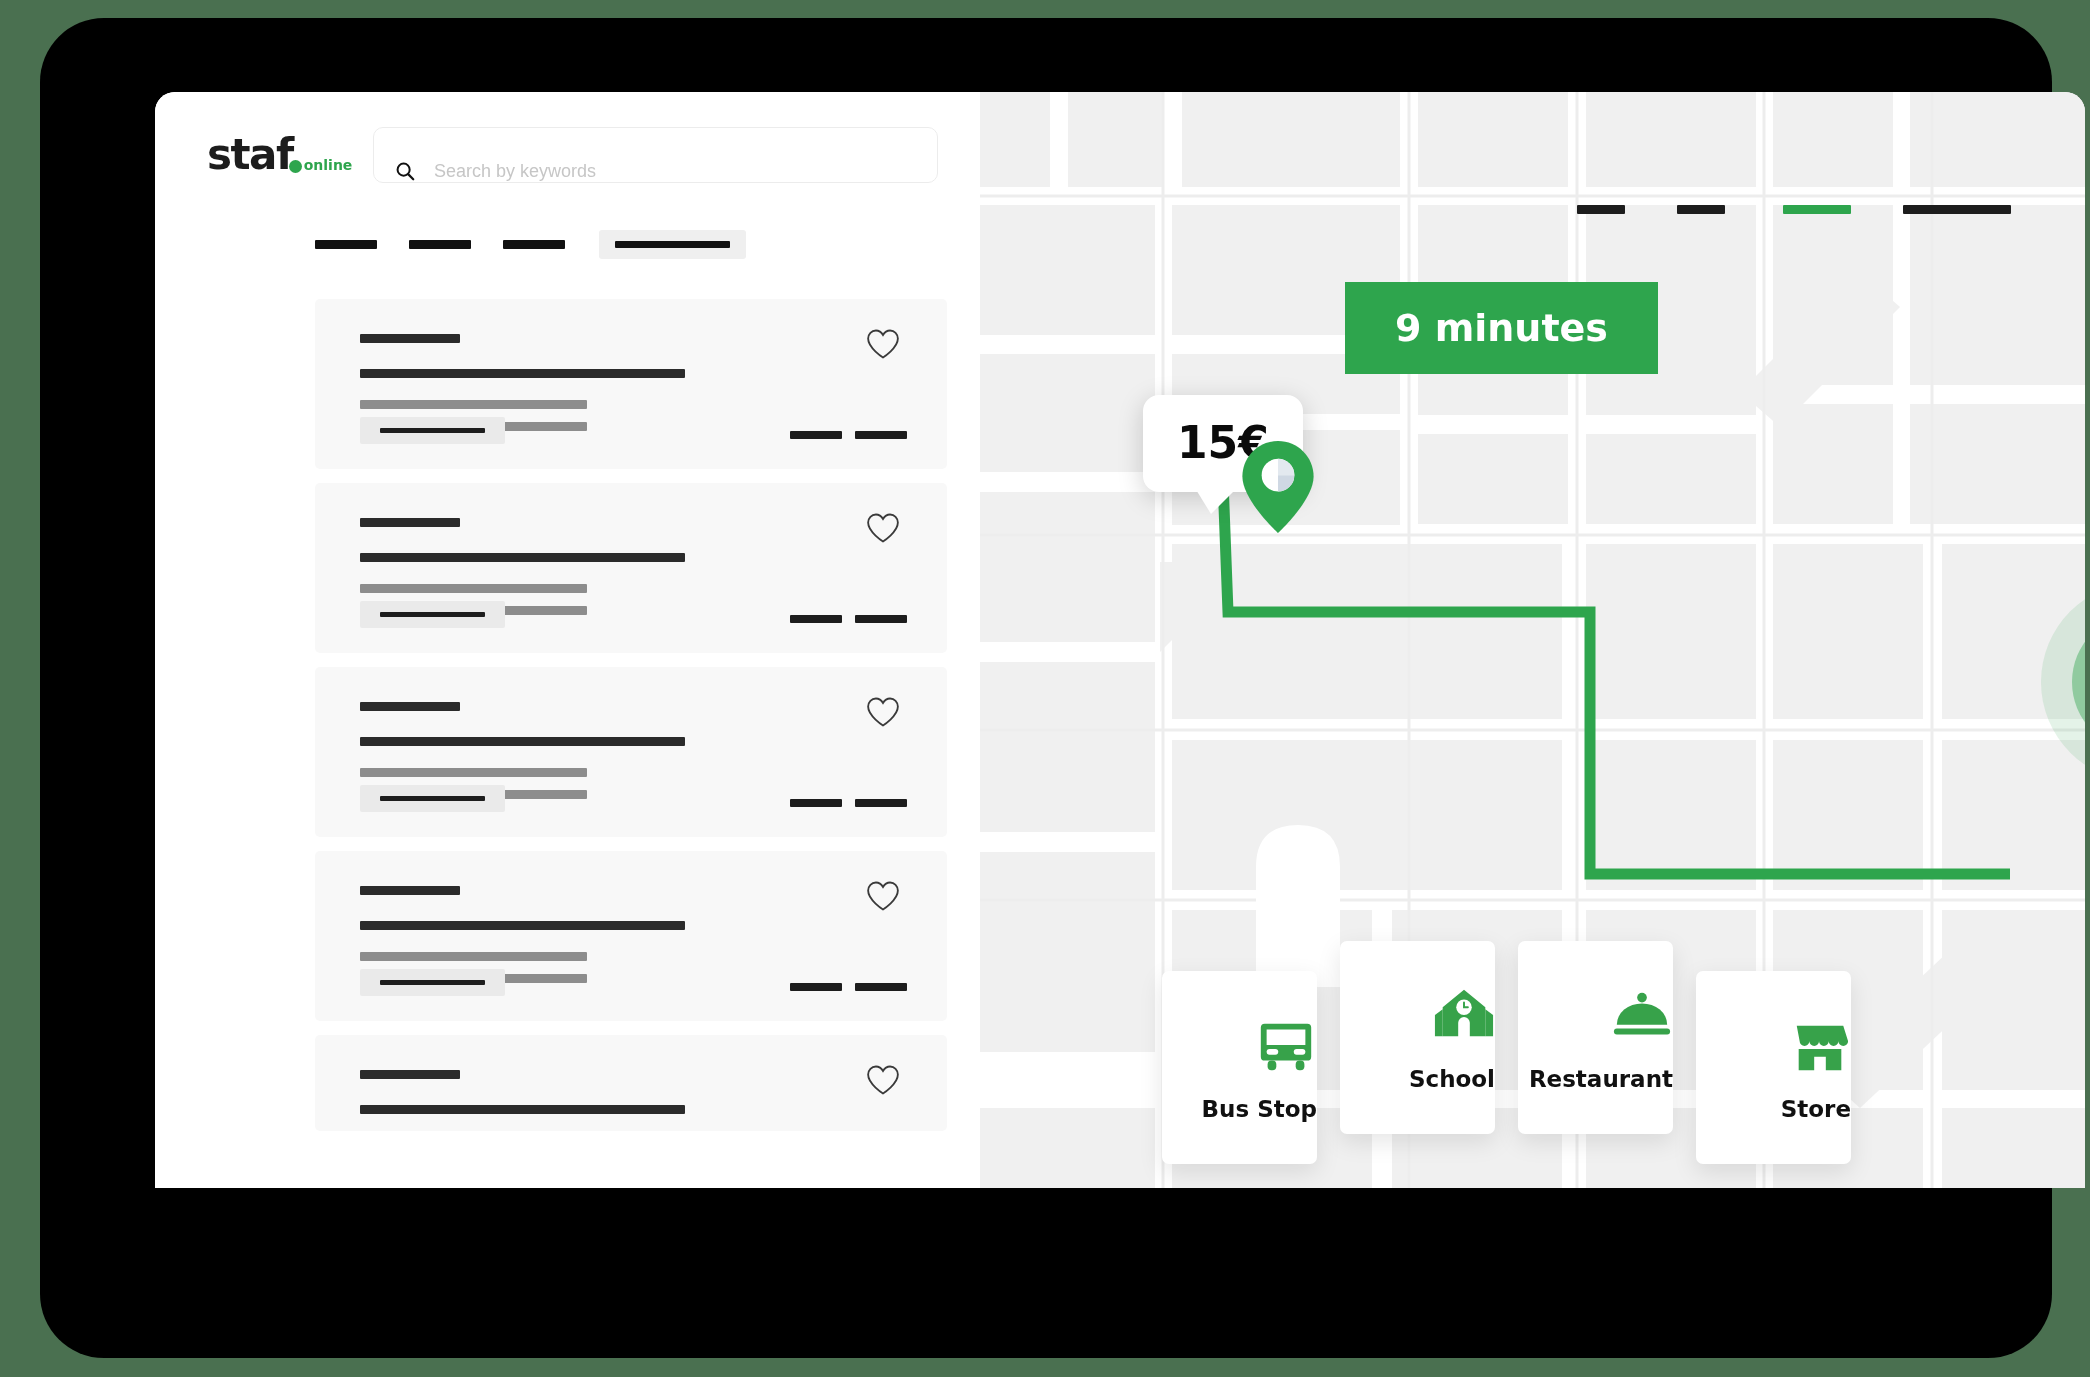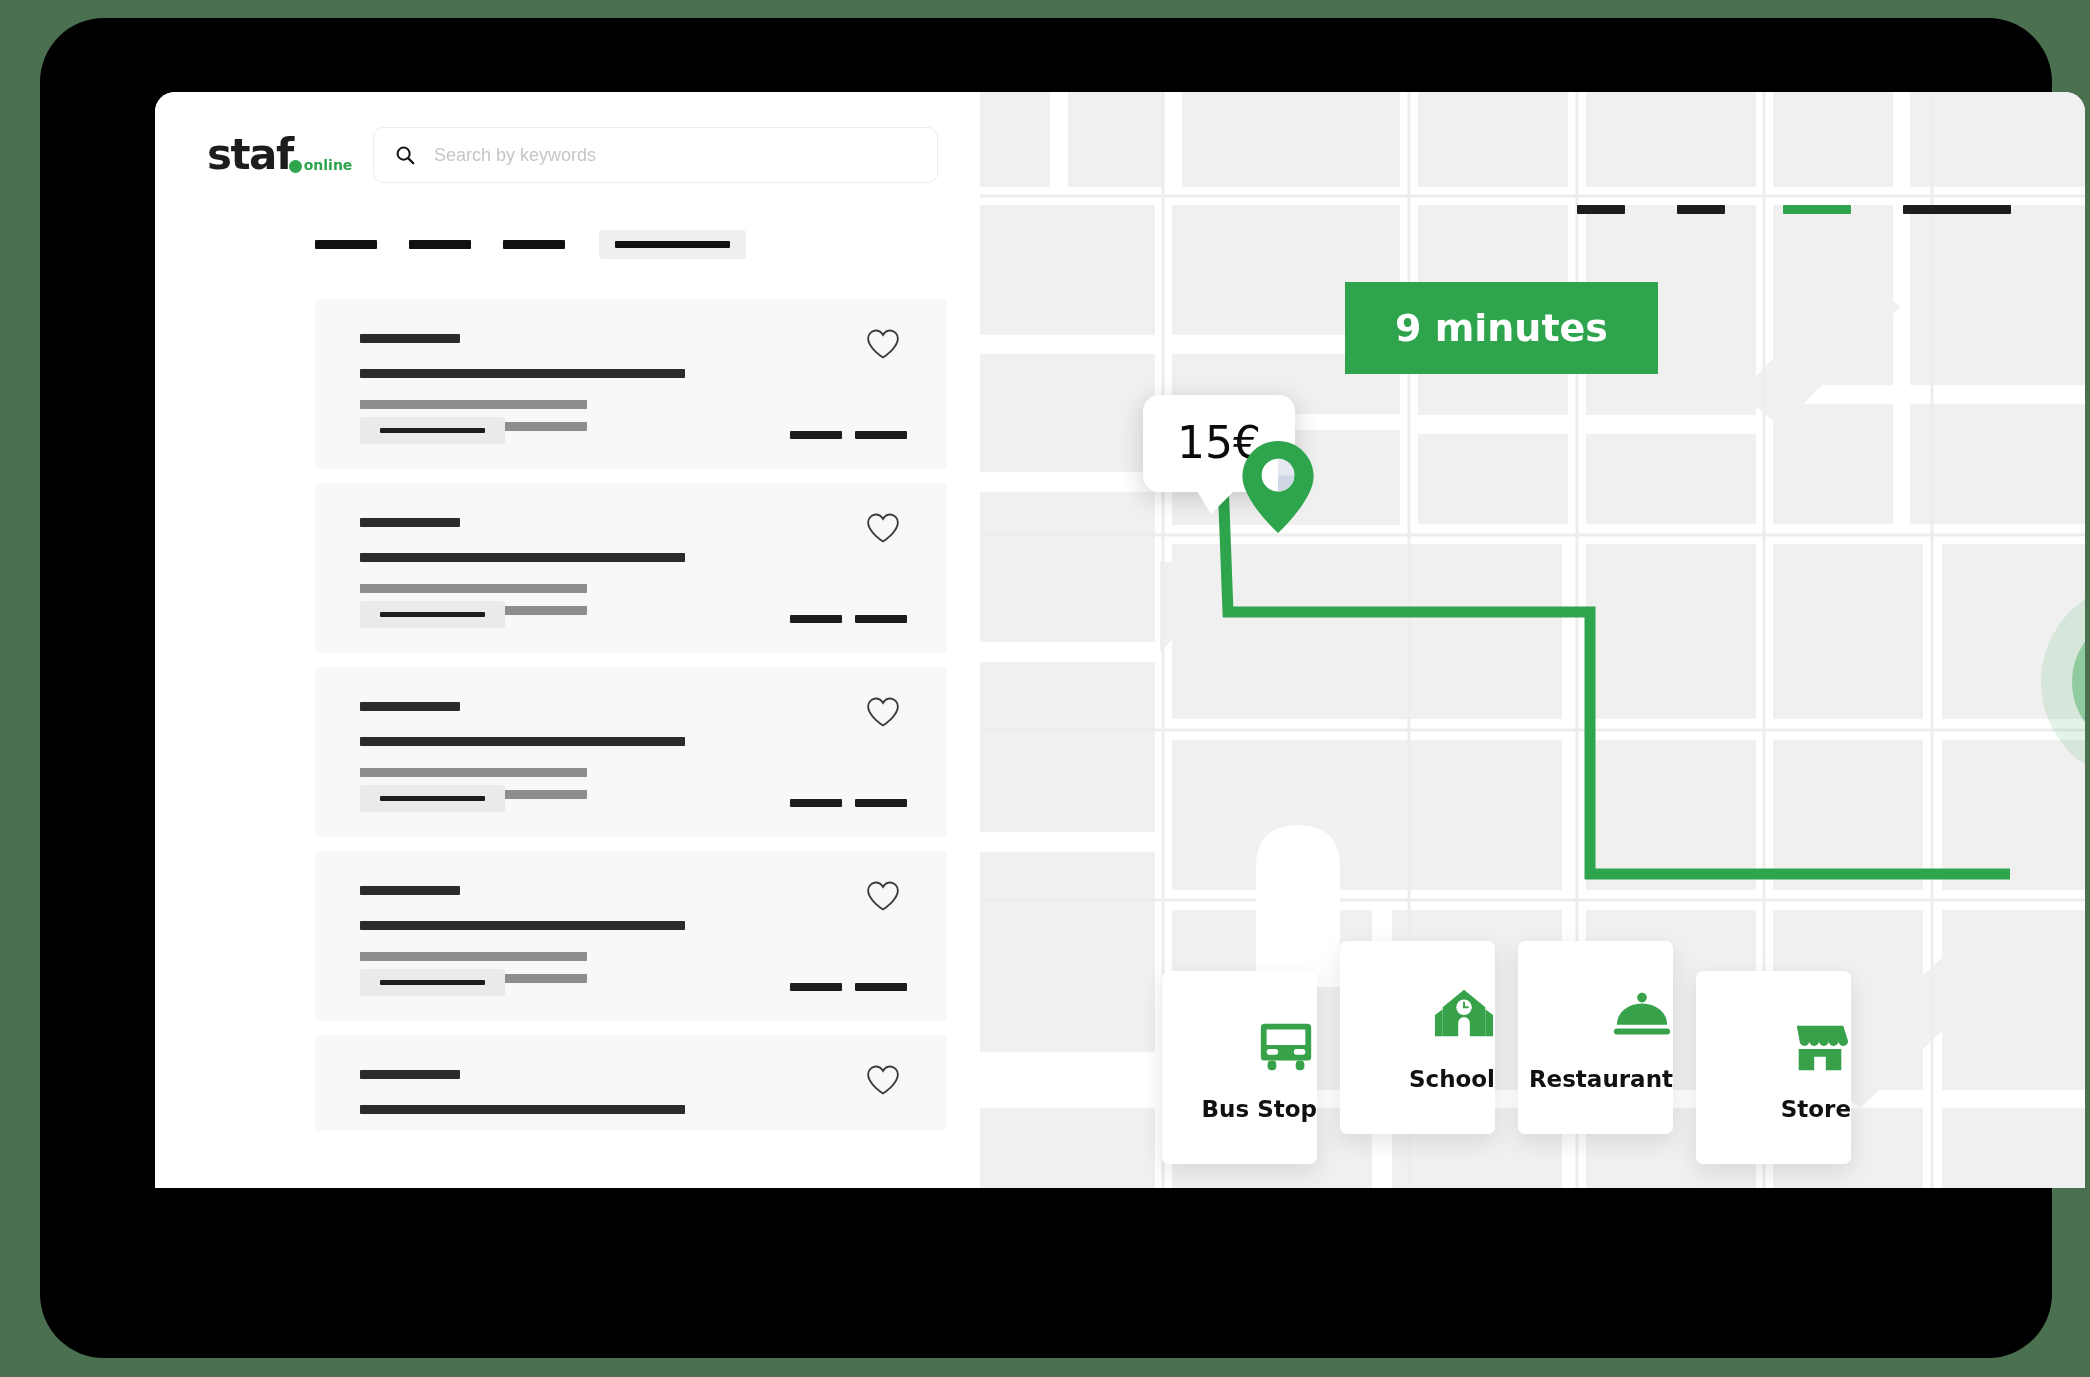--- a/index.html
+++ b/index.html
@@ -86,21 +86,21 @@
     font-family: "DejaVu Sans", sans-serif;
   }
 
   .search-box {
     margin-left: 38px;
     width: 565px;
     height: 56px;
     border: 1.5px solid #ececec;
     border-radius: 10px;
     display: flex;
-    align-items: center;
+    align-items: flex-end;
     padding: 0 20px;
     background: #ffffff;
   }
   .search-icon { width: 22px; height: 22px; flex: 0 0 22px; }
   .search-input-text {
     margin-left: 18px;
     font-size: 18px;
     color: #c6c6c6;
     font-family: "Liberation Sans", sans-serif;
   }
@@ -221,21 +221,21 @@
     position: absolute;
     left: 163px;
     top: 303px;
     z-index: 26;
   }
   .price-bubble {
     background: #ffffff;
     border-radius: 16px;
     padding: 22px 34px 24px 34px;
     font-size: 44px;
-    font-weight: 400;
+    font-weight: 700;
     color: #0b0b0b;
     box-shadow: 0 6px 26px rgba(0,0,0,0.18);
     font-family: "DejaVu Sans", sans-serif;
     position: relative;
     display: inline-block;
   }
   .price-bubble::after {
     content: "";
     position: absolute;
     left: 52px;

